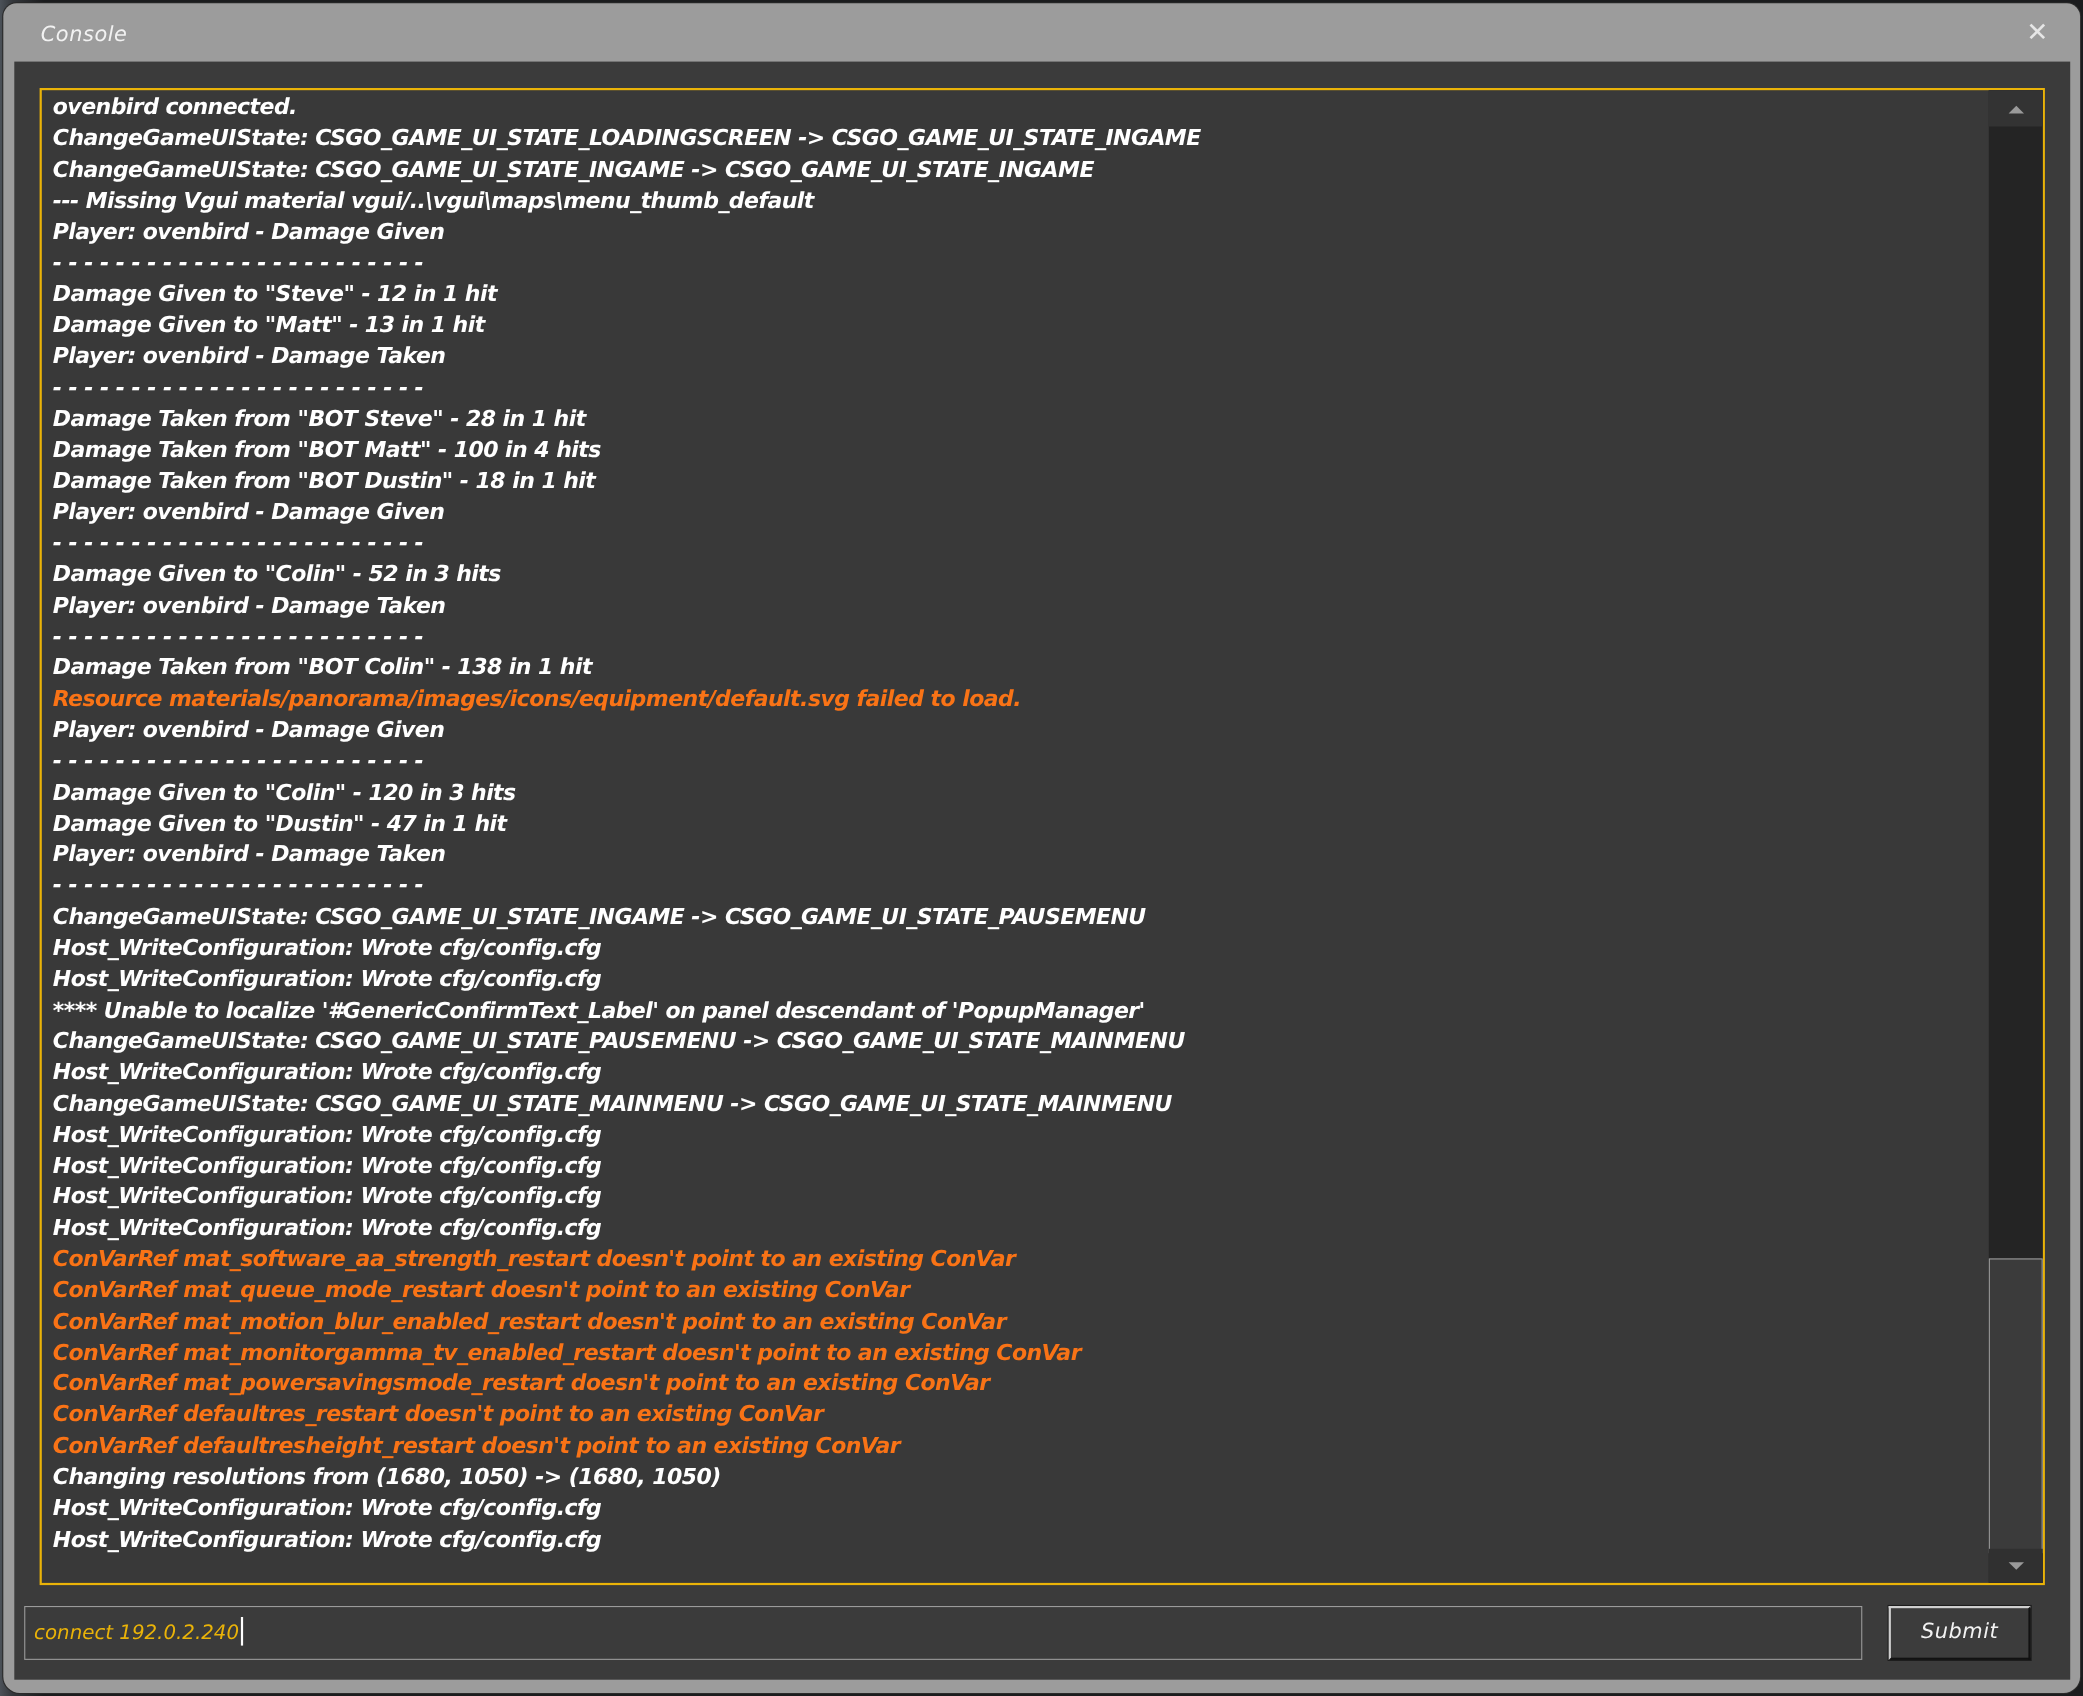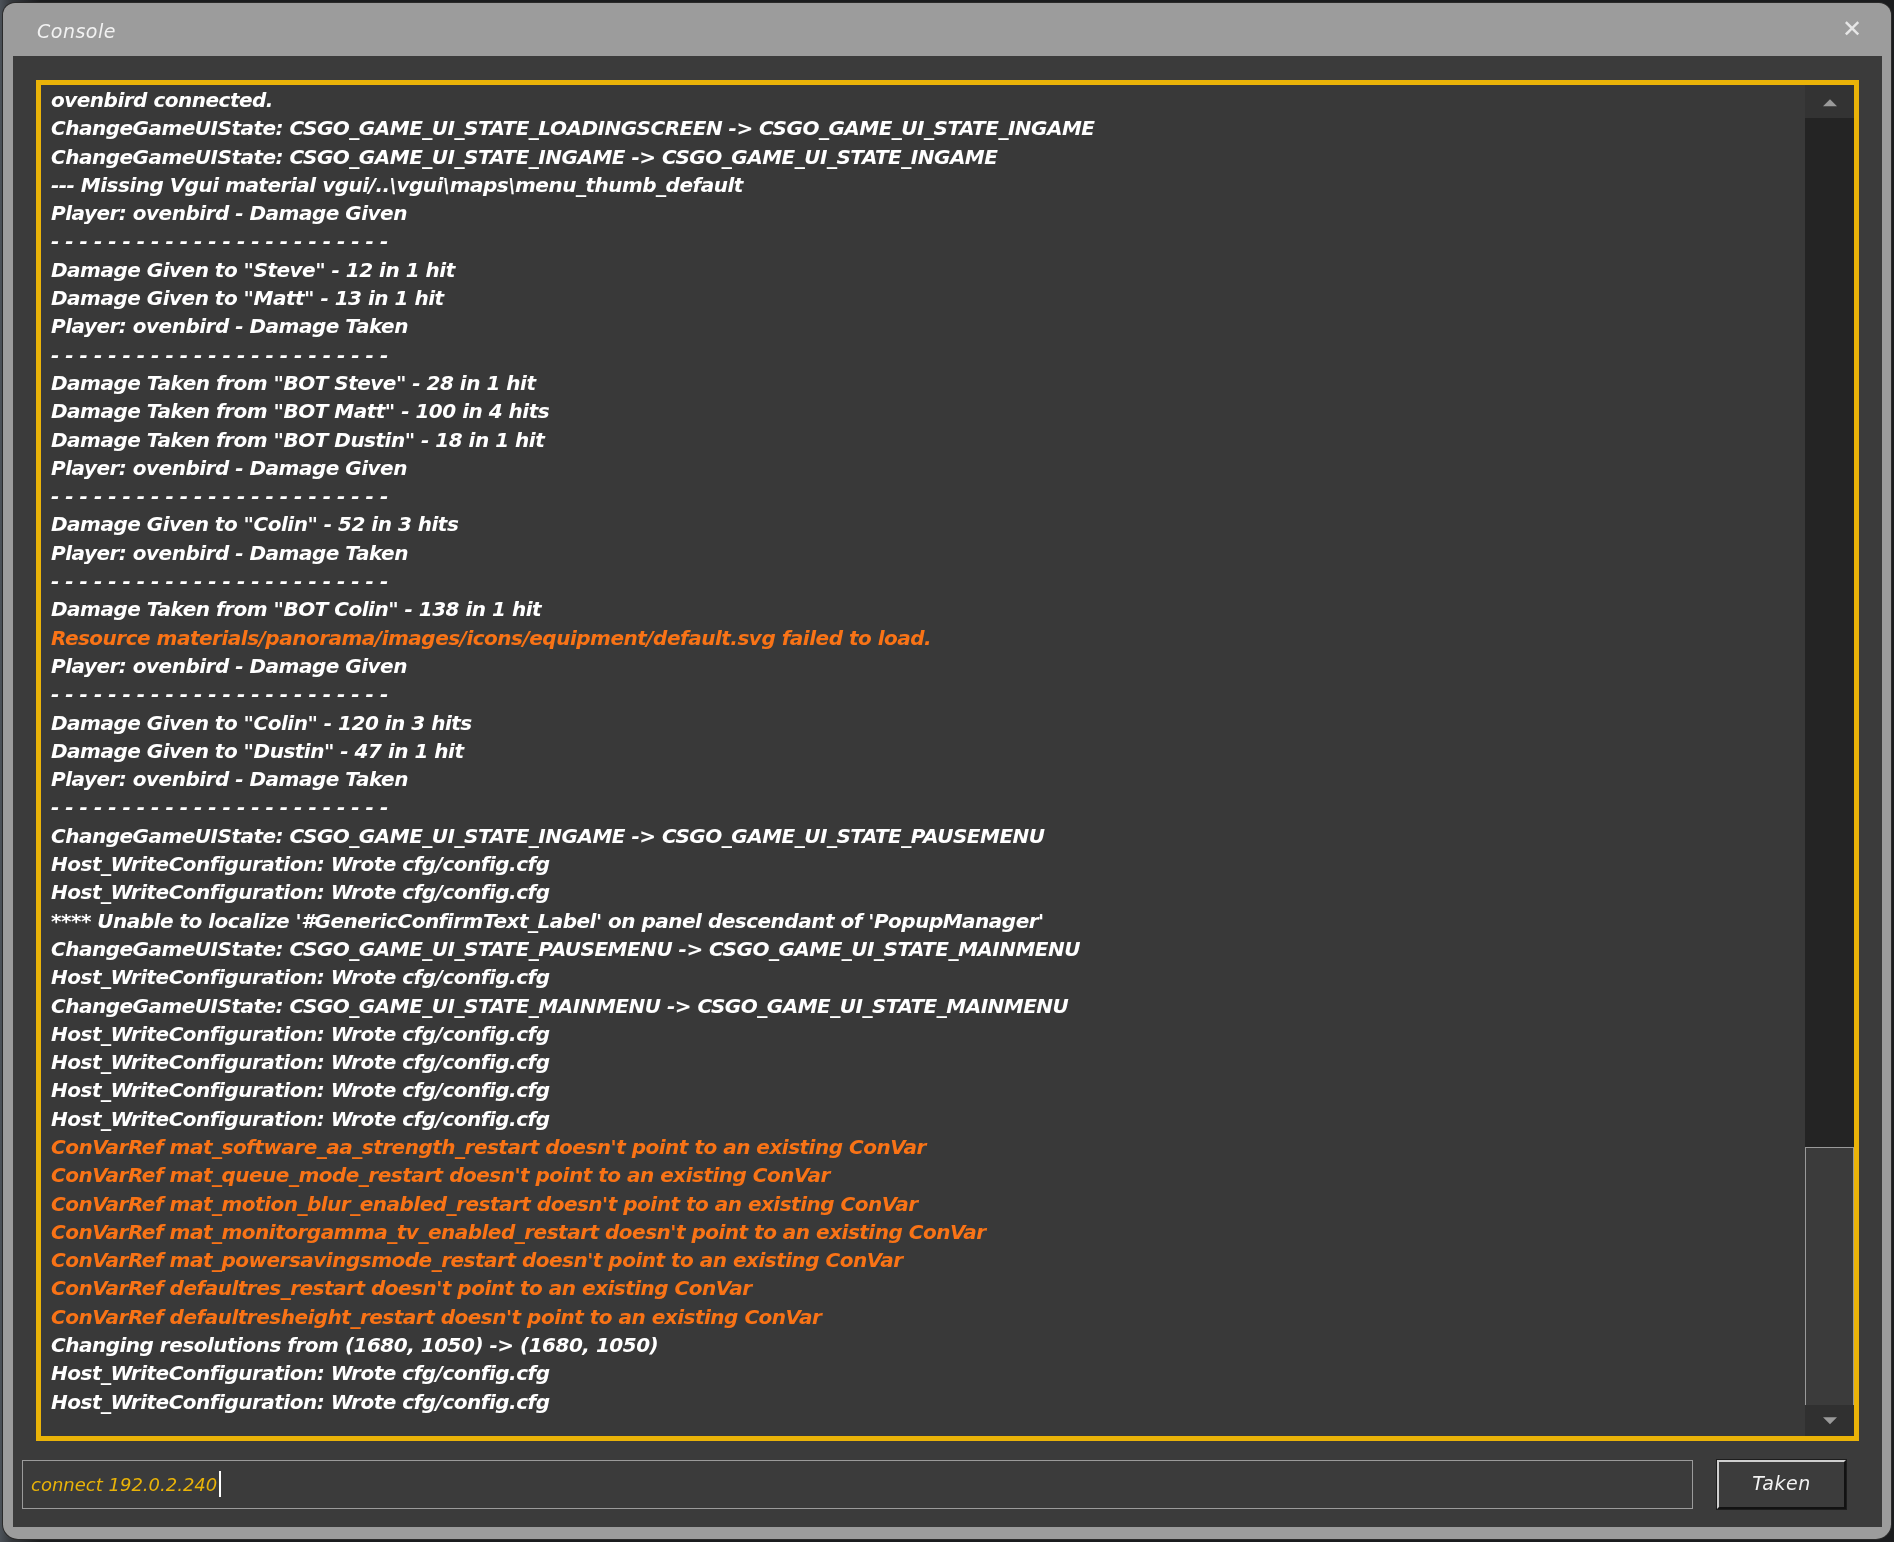--- a/index.html
+++ b/index.html
@@ -17,21 +17,21 @@
   .title { position:absolute; left:34px; top:17px; font-size:19px; color:#f2f2f2;
            letter-spacing:0.5px; }
   .close { position:absolute; right:24px; top:11px; width:30px; height:30px;
            color:#e6e6e6; font-size:24px; line-height:30px; text-align:center;
            cursor:default; }
 
   .client { position:absolute; left:10px; right:9px; top:53px; bottom:12px;
             background:#3b3b3b; }
 
   .log-area { position:absolute; left:23px; right:23px; top:24px; bottom:86px;
-              background:#393939; border:5px solid #eab308; }
+              background:#393939; border:2px solid #eab308; }
 
   .log-lines { position:absolute; left:10px; top:1px; right:58px; bottom:2px;
                overflow:hidden; font-weight:bold; font-size:20px;
                line-height:28.3px; letter-spacing:-0.5px; color:#ffffff;
                white-space:pre; }
   .log-line.error { color:#f97316; }
   .log-line.sep { letter-spacing:6px; }
 
   .scrollbar { position:absolute; top:0; right:0; bottom:0; width:49px;
                background:#242424; }
@@ -82,17 +82,17 @@
           </div>
           <div class="sb-thumb"></div>
           <div class="sb-btn down">
             <div class="tri-down"></div>
           </div>
         </div>
       </div>
 
       <div class="cmd-input"><span>connect 192.0.2.240</span><span class="caret"></span></div>
 
-      <div class="submit-btn">Taken</div>
+      <div class="submit-btn">Submit</div>
     </div>
 
   </div>
 </div>
 
 </body></html>

